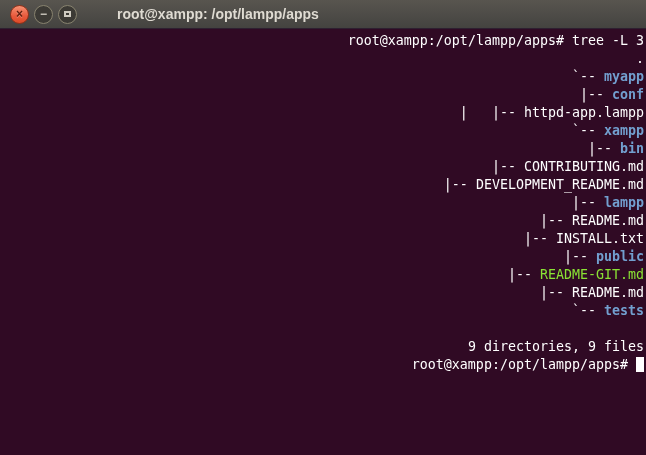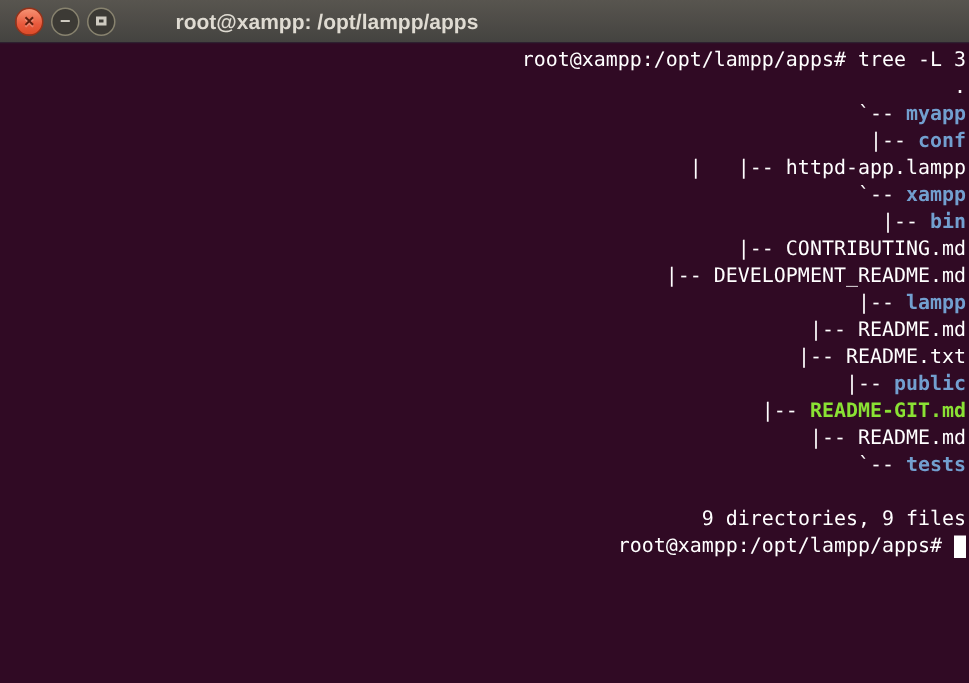--- a/index.html
+++ b/index.html
@@ -67,21 +67,21 @@
     font-family: "DejaVu Sans Mono", monospace;
     font-size: 13.3px;
     line-height: 18px;
     cursor: text;
     overflow: hidden;
     text-align: right;
   }
   .tline { white-space: pre; height: 18px; }
   .plain { color: var(--term-fg); }
   .dir   { color: var(--dir-color); font-weight: bold; }
-  .exec  { color: var(--exec-color); font-weight: bold; }
+  .exec  { color: var(--exec-color); font-weight: normal; }
   .cursor { background: var(--term-fg); color: var(--term-bg); }
 </style>
 </head>
 <body>
 
 <div class="window">
   <div class="titlebar">
     <div class="controls">
       <div class="btn close">
         <span>×</span>
@@ -100,21 +100,21 @@
       <div class="tline"><span class="plain">.</span></div>
       <div class="tline"><span class="plain">`-- </span><span class="dir">myapp</span></div>
       <div class="tline"><span class="plain">    |-- </span><span class="dir">conf</span></div>
       <div class="tline"><span class="plain">    |   |-- httpd-app.lampp</span></div>
       <div class="tline"><span class="plain">    `-- </span><span class="dir">xampp</span></div>
       <div class="tline"><span class="plain">        |-- </span><span class="dir">bin</span></div>
       <div class="tline"><span class="plain">        |-- CONTRIBUTING.md</span></div>
       <div class="tline"><span class="plain">        |-- DEVELOPMENT_README.md</span></div>
       <div class="tline"><span class="plain">        |-- </span><span class="dir">lampp</span></div>
       <div class="tline"><span class="plain">        |-- README.md</span></div>
-      <div class="tline"><span class="plain">        |-- README.txt</span></div>
+      <div class="tline"><span class="plain">        |-- INSTALL.txt</span></div>
       <div class="tline"><span class="plain">        |-- </span><span class="dir">public</span></div>
       <div class="tline"><span class="plain">        |-- </span><span class="exec">README-GIT.md</span></div>
       <div class="tline"><span class="plain">        |-- README.md</span></div>
       <div class="tline"><span class="plain">        `-- </span><span class="dir">tests</span></div>
       <div class="tline">&nbsp;</div>
       <div class="tline"><span class="plain">9 directories, 9 files</span></div>
       <div class="tline"><span class="plain">root@xampp:/opt/lampp/apps# </span><span class="cursor">&nbsp;</span></div>
     </div>
 </div>
 

